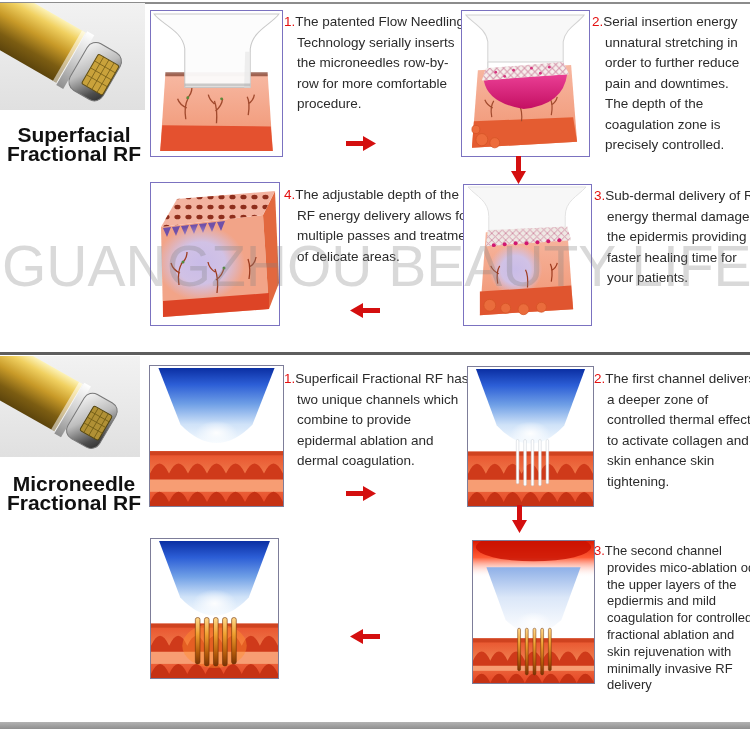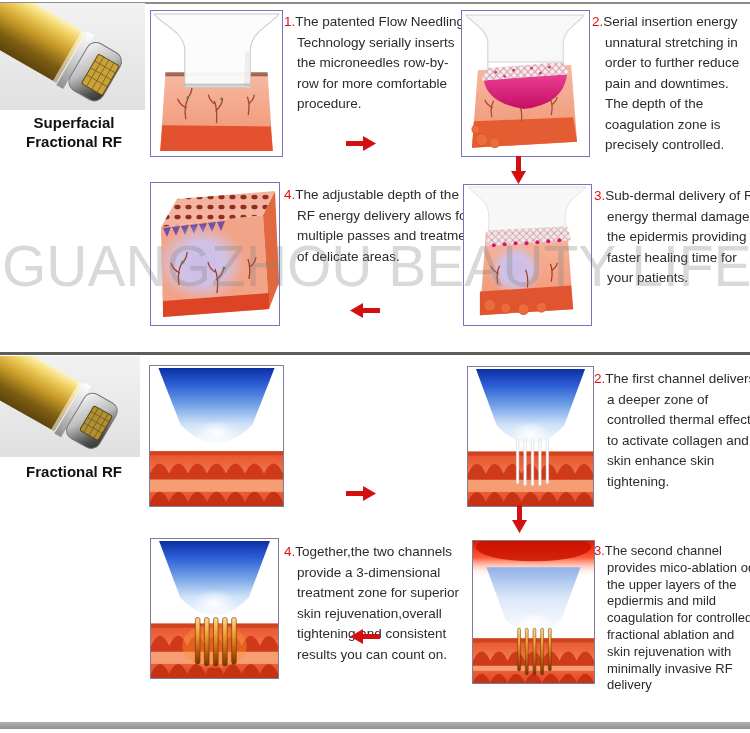--- a/index.html
+++ b/index.html
@@ -8,21 +8,21 @@
     font-family:"Liberation Sans",sans-serif;color:#2b2b2b;
   }
   .rule{position:absolute;left:0;width:750px;}
   .rule.top{top:2px;height:2px;background:#8c8c8c;}
   .rule.mid{top:352px;height:3px;background:#5e5e5e;}
   .bottom-bar{position:absolute;left:0;top:722px;width:750px;height:7px;
     background:linear-gradient(#b3b3b3,#8f8f8f);}
   .photo{position:absolute;overflow:hidden;}
   .photo svg{display:block;width:100%;height:100%;}
   .sec-label{position:absolute;text-align:center;font-weight:bold;
-    font-size:15px;line-height:19px;color:#111;}
+    font-size:21px;line-height:19px;color:#111;margin-top:12px;}
   .imgbox{position:absolute;background:#fff;}
   .imgbox.a{border:1px solid #7b72c0;}
   .imgbox.b{border:1px solid #7d7d99;}
   .imgbox svg{display:block;width:100%;height:100%;}
   .step{position:absolute;font-size:13.5px;line-height:20.5px;
     padding-left:13px;text-indent:-13px;}
   .step .num{color:#e40f0f;}
   .step.tight{font-size:13px;line-height:16.8px;}
   .arrow{position:absolute;}
   .arrow svg{display:block;}
@@ -277,35 +277,37 @@
         <rect x="90" y="-4" width="5" height="58" fill="#ffffff" opacity=".55"></rect>
         <rect x="95" y="-6" width="8" height="62" fill="url(#gSilver)"></rect>
         <rect x="103" y="-2" width="38" height="54" rx="10" fill="url(#gClear)" stroke="#777" stroke-width="1"></rect>
         <rect x="116" y="10" width="22" height="30" rx="2" fill="#b09035" stroke="#4f420e" stroke-width="1"></rect>
         <path d="M116,17 h22 M116,24 h22 M116,31 h22 M121,10 v30 M127,10 v30 M133,10 v30" stroke="#6e5a14" stroke-width=".8" fill="none"></path>
       </g>
     </svg>
   </div>
 
   <div class="sec-label" style="left:0;top:462px;width:148px">
+    <div>Microneedle</div>
     <div>Fractional RF</div>
   </div>
 
   <div class="imgbox b" style="left:149px;top:365px;width:133px;height:140px">
     <svg viewBox="0 0 126 138" preserveAspectRatio="none">
       <path d="M8,2 L118,2 L97,58 Q80,76 63,76 Q46,76 29,58 Z" fill="url(#gCone)"></path>
       <ellipse cx="63" cy="66" rx="20" ry="12" fill="url(#gGlowR)"></ellipse>
       <rect x="0" y="84" width="126" height="54" fill="url(#gSkin2)"></rect>
       <rect x="0" y="84" width="126" height="4" fill="#cf4320"></rect>
       <rect x="0" y="110" width="126" height="14" fill="#f79d73"></rect>
       <path d="M0,106 Q9,86 18,106 Q27,86 36,106 Q45,86 54,106 Q63,86 72,106 Q81,86 90,106 Q99,86 108,106 Q117,86 126,106 L126,112 L0,112 Z" fill="#cf3a1a"></path>
       <path d="M0,134 Q9,114 18,134 Q27,114 36,134 Q45,114 54,134 Q63,114 72,134 Q81,114 90,134 Q99,114 108,134 Q117,114 126,134 L126,138 L0,138 Z" fill="#c63214"></path>
     </svg>
   </div>
 
+  <div class="step" style="left:284px;top:369px;width:172px"><span class="num">1.</span><span>Superficail Fractional RF has two unique channels which combine to provide epidermal ablation and dermal coagulation.</span></div>
 
   <div class="arrow" style="left:346px;top:486px">
     <svg width="30" height="15" viewBox="0 0 30 15">
         <polygon points="0,5 17,5 17,0 30,7.5 17,15 17,10 0,10" fill="#d40f0f"></polygon>
       </svg>
   </div>
 
   <div class="imgbox b" style="left:467px;top:366px;width:125px;height:139px">
     <svg viewBox="0 0 126 138" preserveAspectRatio="none">
       <path d="M8,2 L118,2 L97,58 Q80,76 63,76 Q46,76 29,58 Z" fill="url(#gCone)"></path>
@@ -346,21 +348,20 @@
       <g fill="url(#gNeedleGold)" stroke="#6e2f05" stroke-width=".6">
         <rect x="44" y="78" width="4.6" height="46" rx="2"></rect>
         <rect x="53" y="78" width="4.6" height="48" rx="2"></rect>
         <rect x="62" y="78" width="4.6" height="48" rx="2"></rect>
         <rect x="71" y="78" width="4.6" height="48" rx="2"></rect>
         <rect x="80" y="78" width="4.6" height="46" rx="2"></rect>
       </g>
     </svg>
   </div>
 
-  <div class="step" style="left:284px;top:542px;width:188px"><span class="num">4.</span><span>Together,the two channels provide a 3-dimensional treatment zone for superior skin rejuvenation,overall tightening and consistent results you can count on.</span></div>
 
   <div class="arrow" style="left:350px;top:629px">
     <svg width="30" height="15" viewBox="0 0 30 15">
         <polygon points="30,5 13,5 13,0 0,7.5 13,15 13,10 30,10" fill="#d40f0f"></polygon>
       </svg>
   </div>
 
   <div class="imgbox b" style="left:472px;top:540px;width:121px;height:142px">
     <svg viewBox="0 0 126 140" preserveAspectRatio="none">
       <rect x="0" y="0" width="126" height="36" fill="url(#gRedTop)"></rect>

